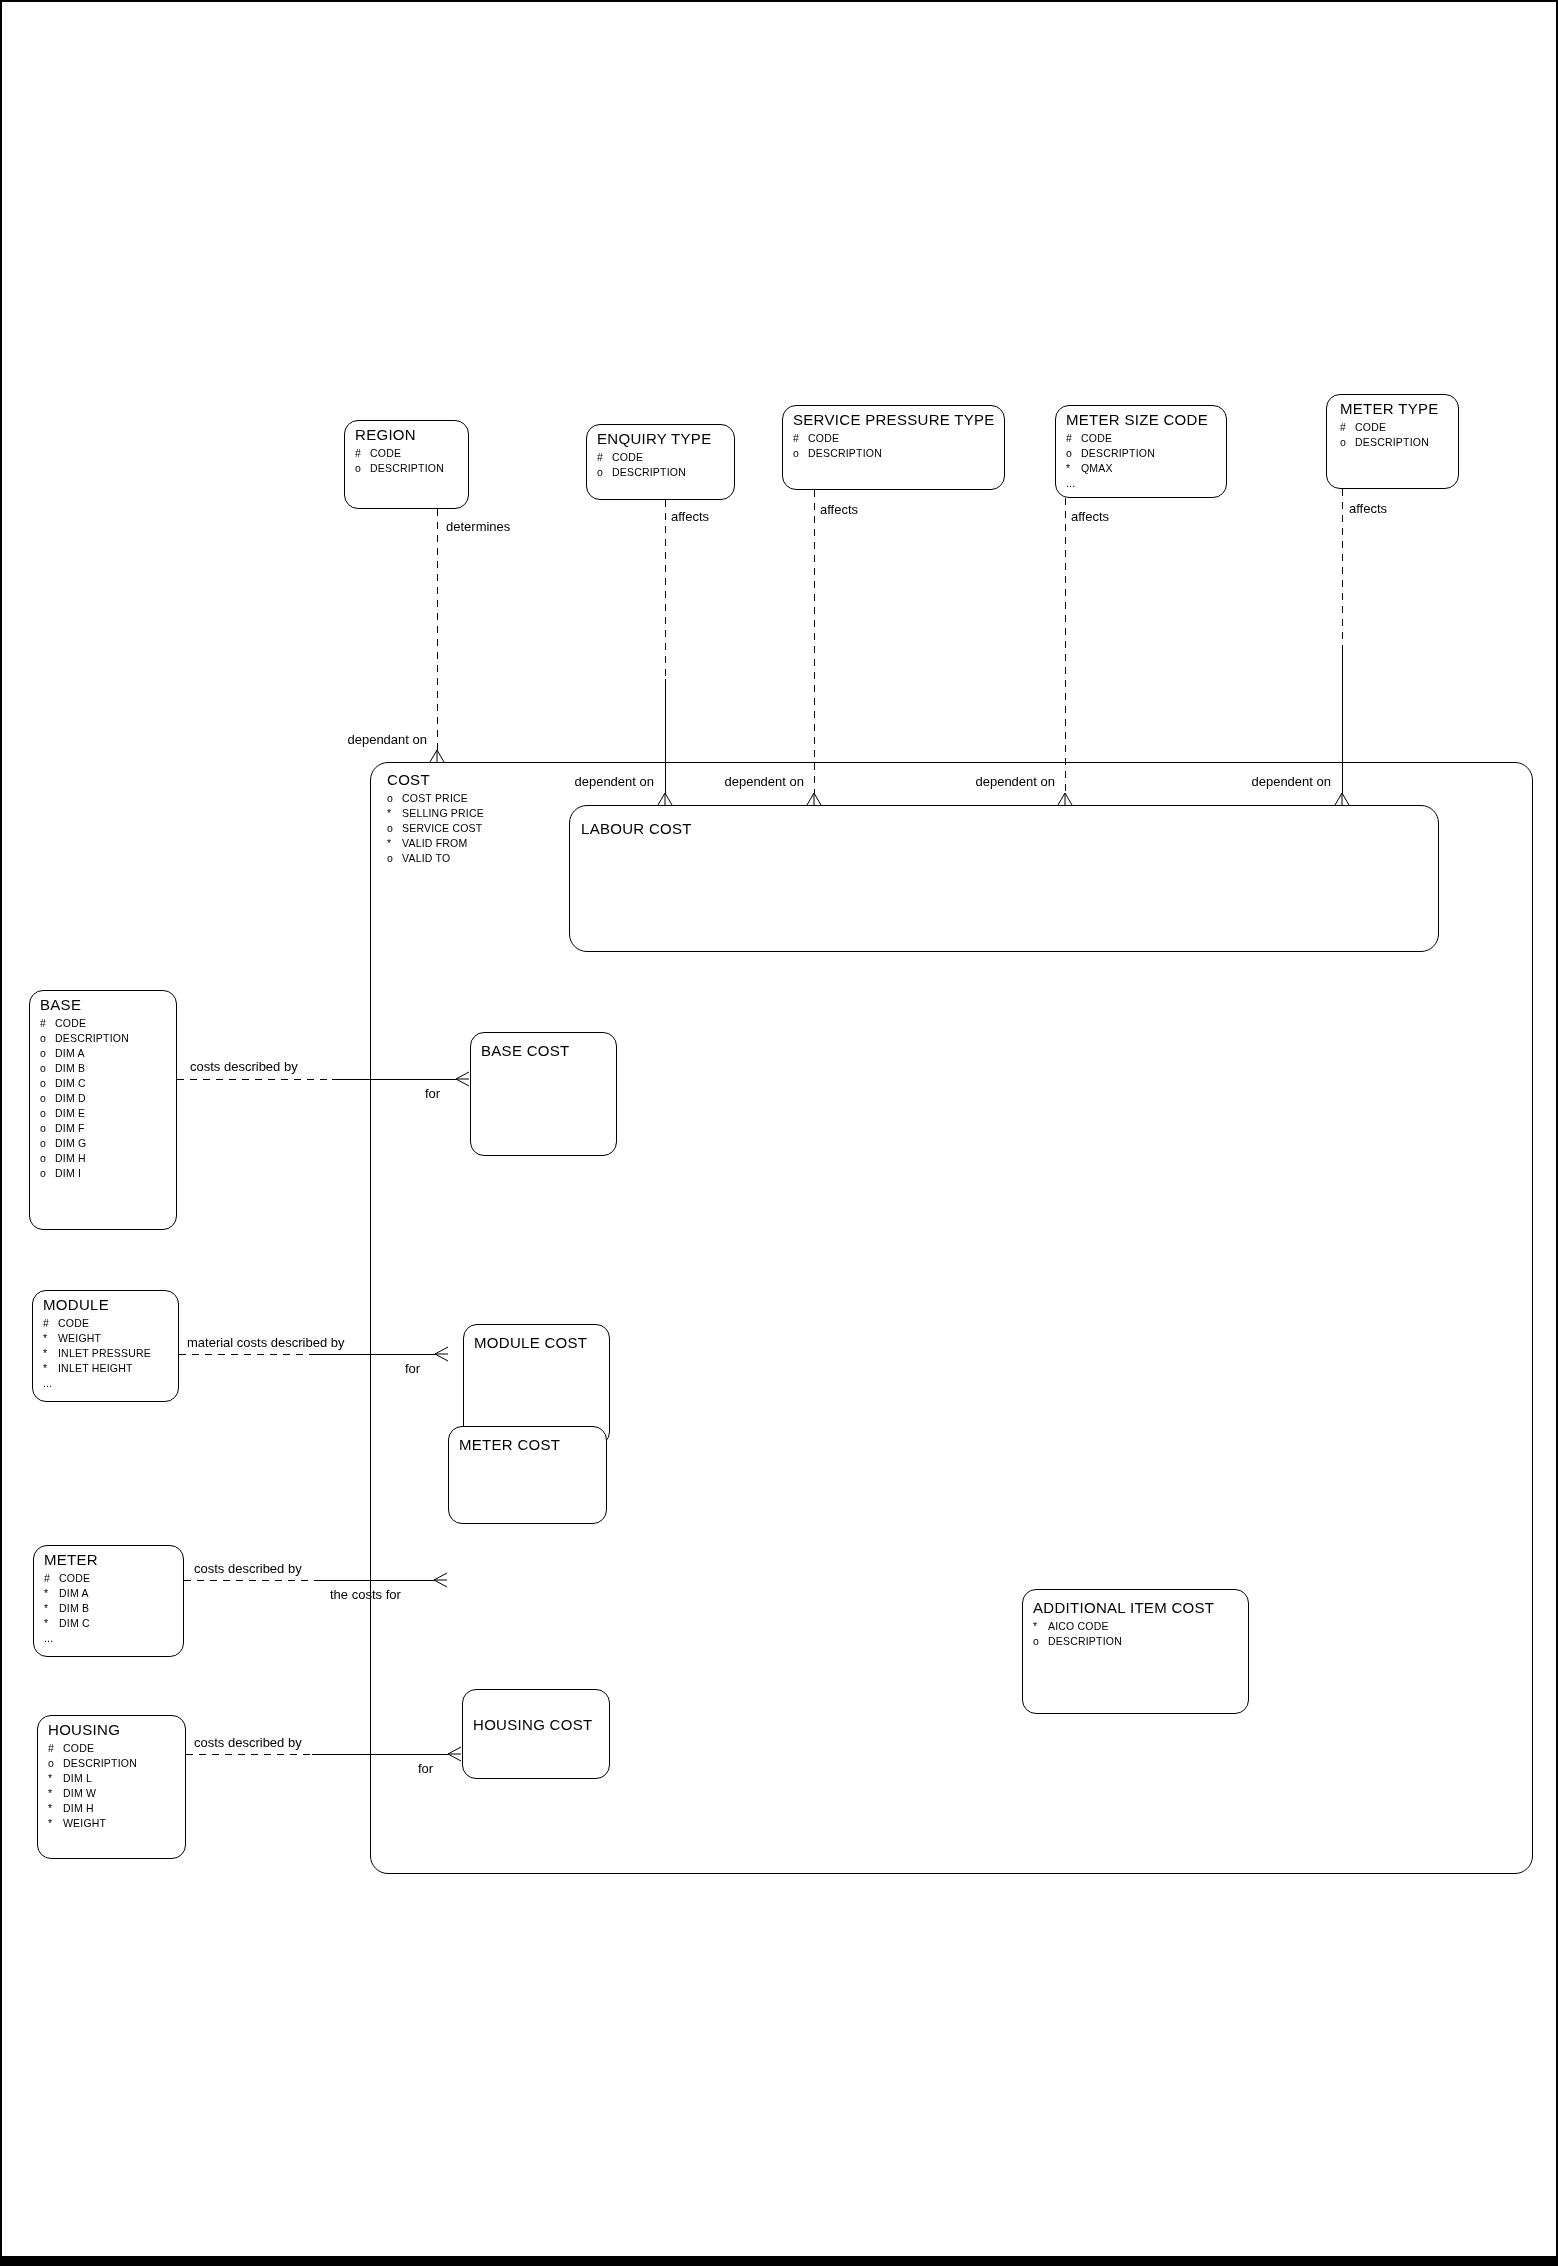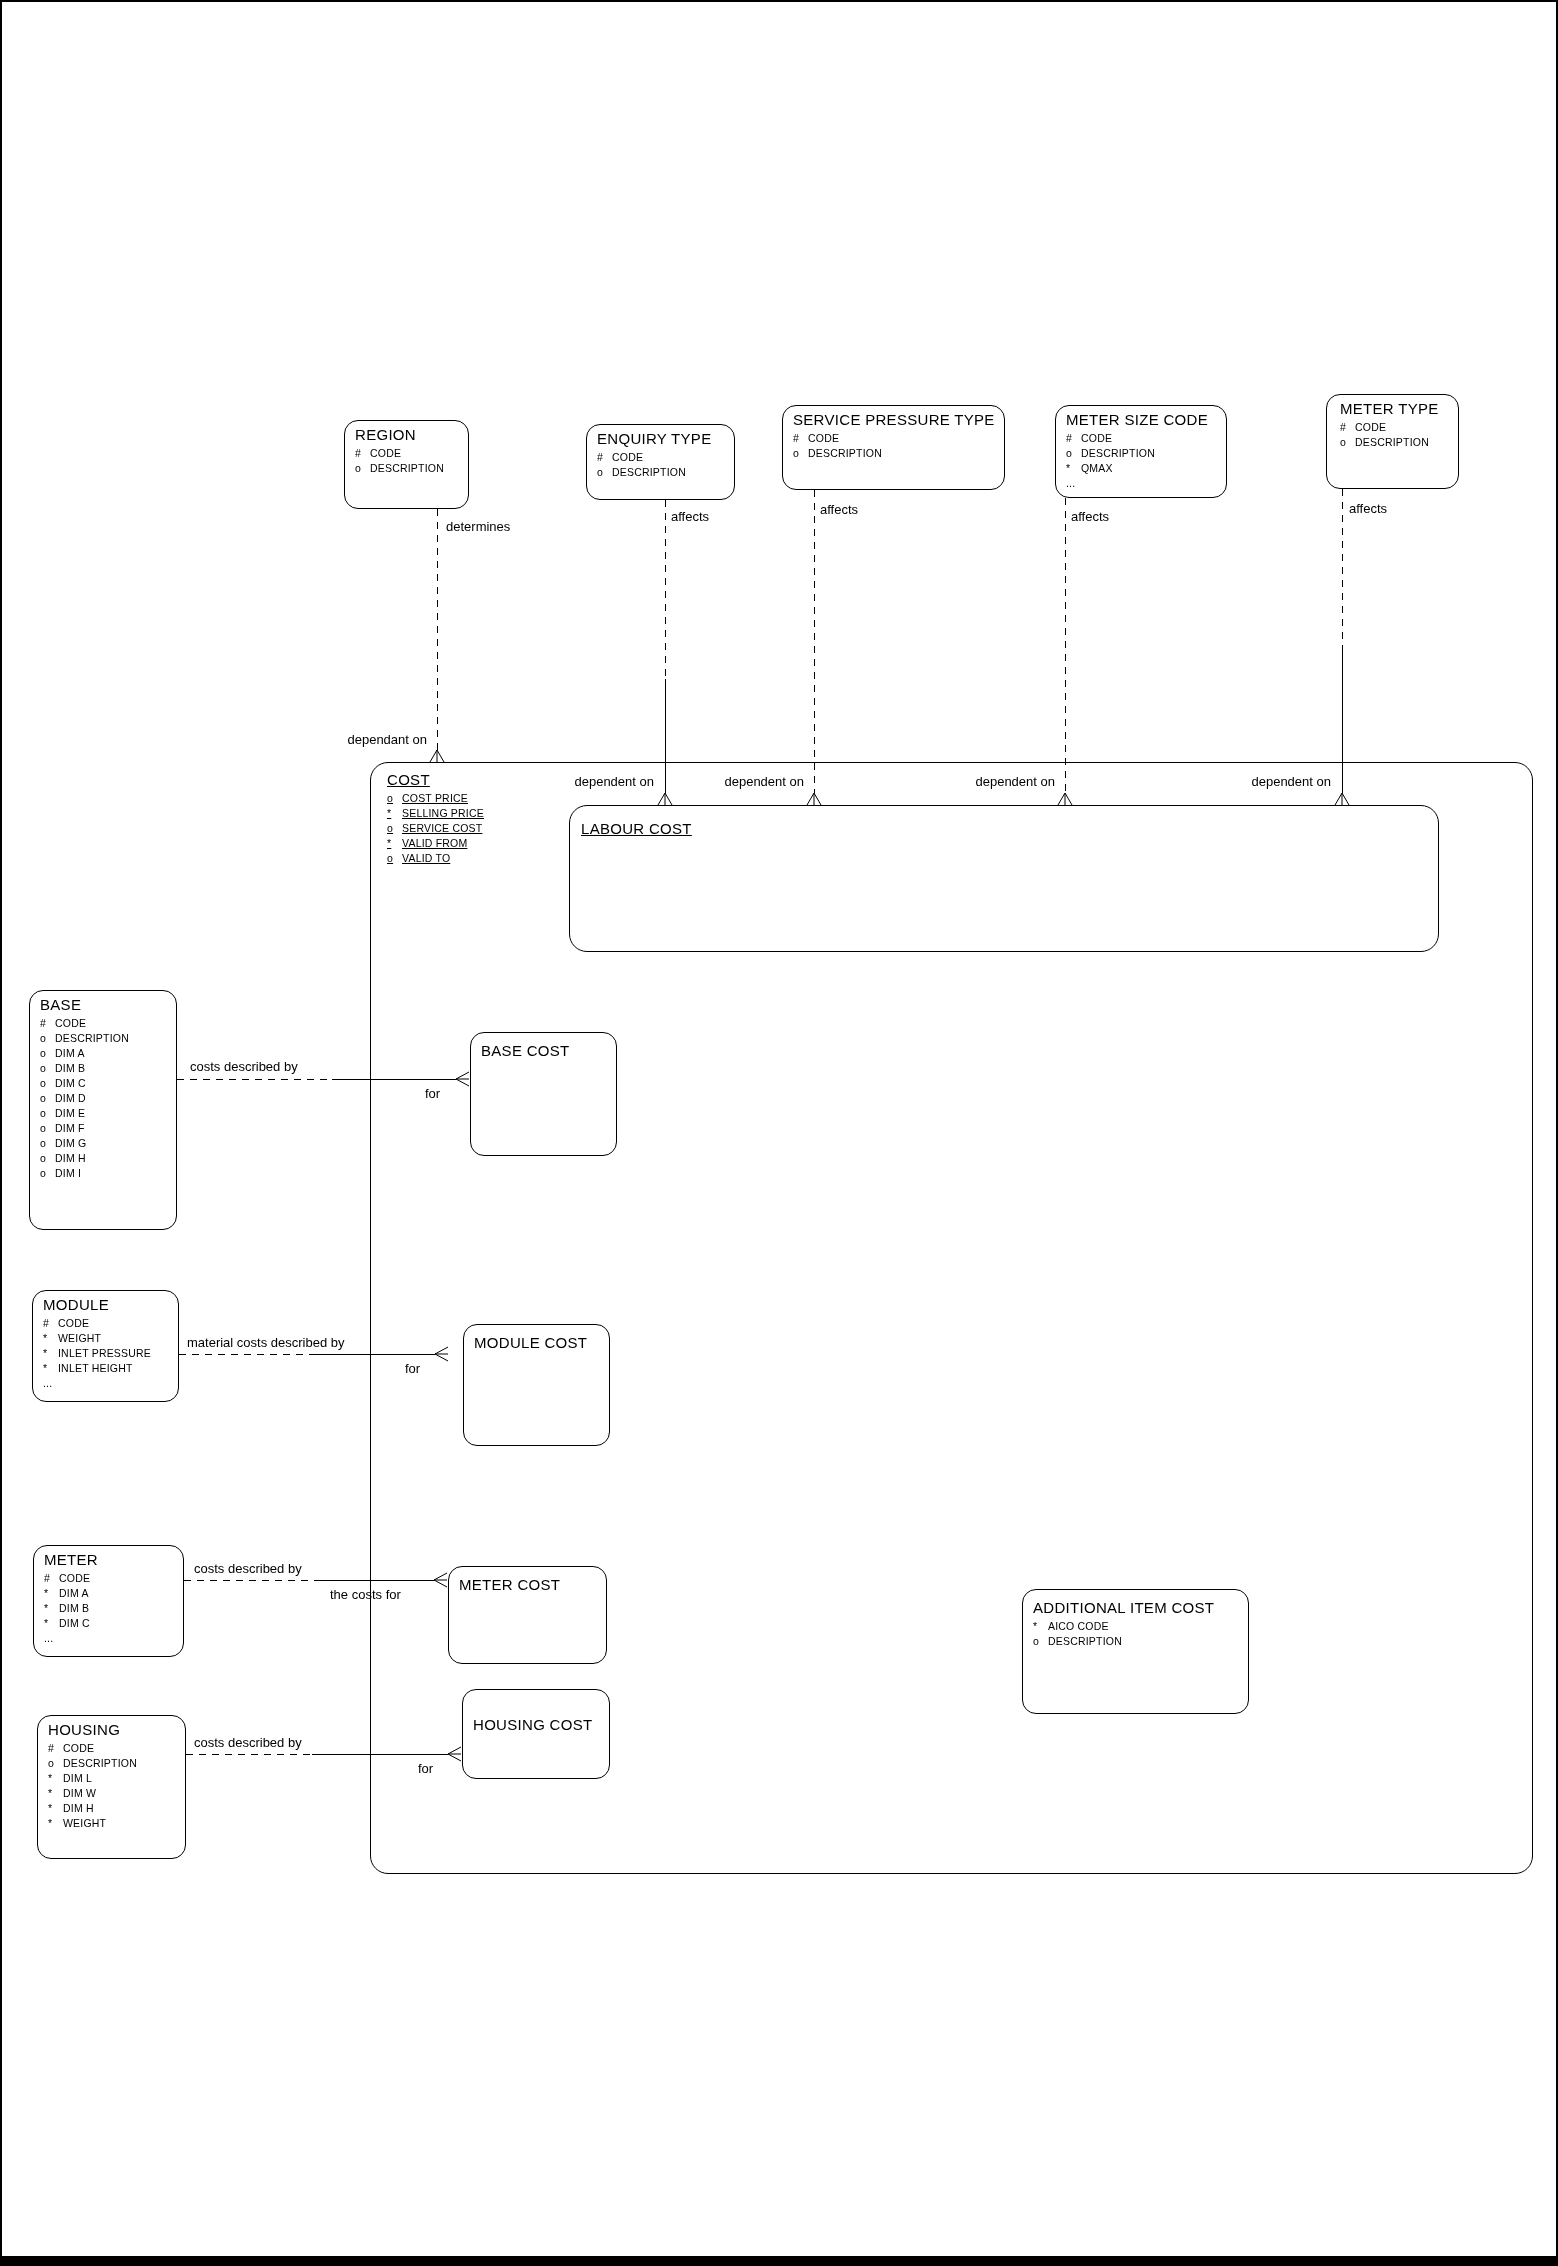--- a/index.html
+++ b/index.html
@@ -14,21 +14,21 @@
     overflow:hidden;
   }
   .entity{
     position:absolute;
     background:#fff;
     border:1px solid #000;
     border-radius:14px;
     box-sizing:border-box;
     padding:5px 4px 0 10px;
   }
-  .entity.big{border-radius:18px;padding-left:16px;padding-top:8px;text-decoration:underline;}
+  .entity.big{border-radius:18px;padding-left:16px;padding-top:8px;}
   .etitle{font-size:15px;letter-spacing:0.3px;white-space:nowrap;margin-bottom:3px;}
   .eattr{display:flex;font-size:10.5px;line-height:15px;white-space:nowrap;letter-spacing:0.2px;}
   .eattr .p{flex:none;width:15px;}
   .lbl{position:absolute;font-size:13px;white-space:nowrap;}
   .lbl.r{text-align:right;width:130px;}
   .vline-d{position:absolute;width:1px;background:repeating-linear-gradient(180deg,#000 0 7px,transparent 7px 13px);}
   .vline-s{position:absolute;width:1px;background:#000;}
   .hline-d{position:absolute;height:1px;background:repeating-linear-gradient(90deg,#000 0 7px,transparent 7px 13px);}
   .hline-s{position:absolute;height:1px;background:#000;}
   .foot{position:absolute;}
@@ -338,21 +338,21 @@
   <div class="lbl" style="left:416px;top:1759px;">for</div>
 
   <div class="entity" style="left:468px;top:1030px;width:147px;height:124px;">
     <div class="etitle" style="margin-top:4px;">BASE COST</div>
   </div>
 
   <div class="entity" style="left:461px;top:1322px;width:147px;height:122px;">
     <div class="etitle" style="margin-top:4px;">MODULE COST</div>
   </div>
 
-  <div class="entity" style="left:446px;top:1564px;width:159px;height:98px;">
+  <div class="entity" style="left:446px;top:1424px;width:159px;height:98px;">
     <div class="etitle" style="margin-top:4px;">METER COST</div>
   </div>
 
   <div class="entity" style="left:460px;top:1687px;width:148px;height:90px;">
     <div class="etitle" style="margin-top:21px;">HOUSING COST</div>
   </div>
 
   <div class="entity" style="left:1020px;top:1587px;width:227px;height:125px;">
     <div class="etitle" style="margin-top:4px;">ADDITIONAL ITEM COST</div>
     <div class="eattr">

